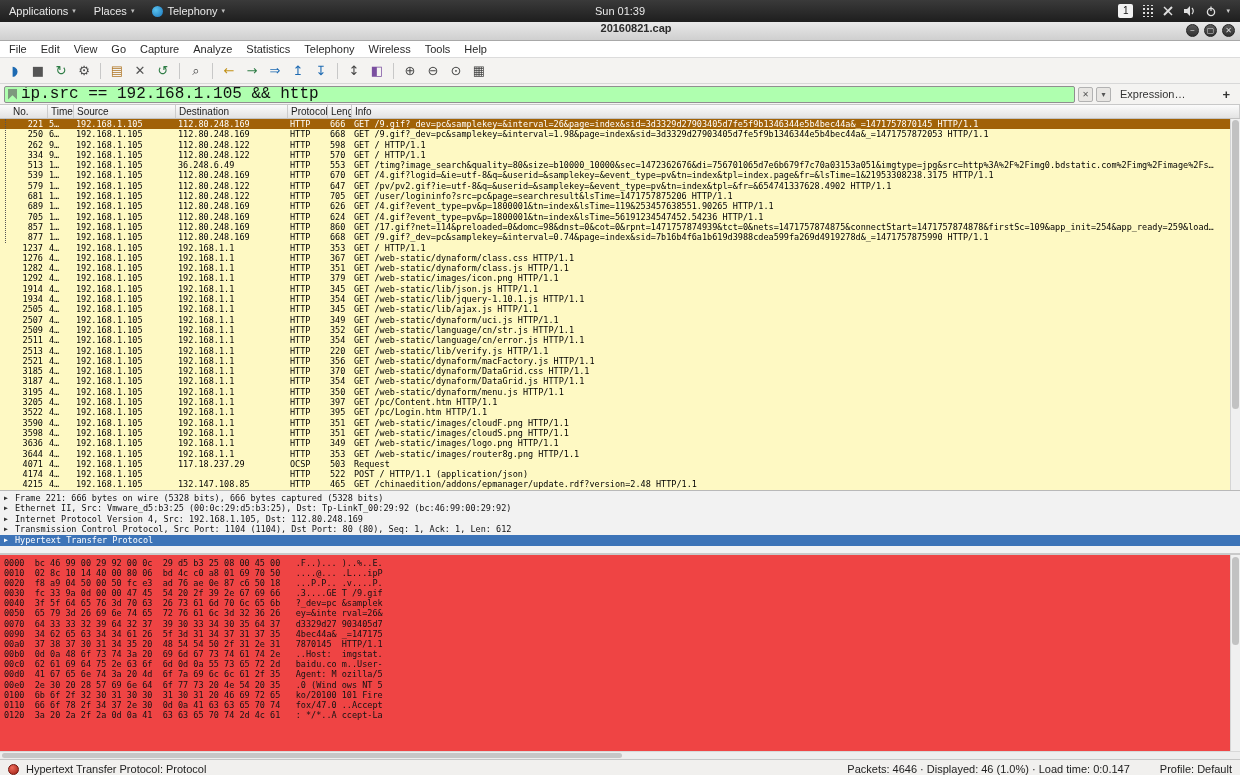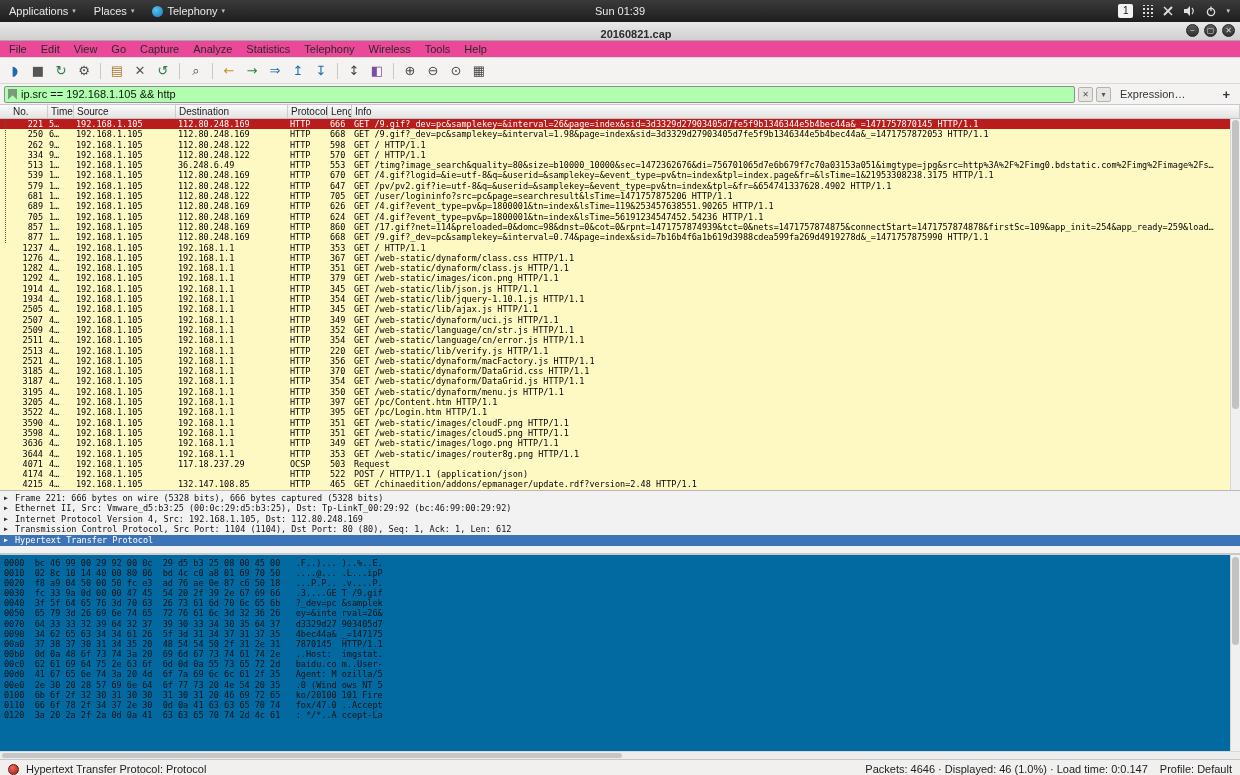--- a/index.html
+++ b/index.html
@@ -17,64 +17,64 @@
   .topbar-clock { position:absolute; left:50%; transform:translateX(-50%); }
   .topbar-right { margin-left:auto; display:flex; align-items:center; gap:9px; padding-right:10px; }
   .ws-ind { background:#f2f2f2; color:#111; font-size:10px; line-height:14px; padding:0 5px; border-radius:2px; }
   .dots { width:11px; height:12px; background-image:radial-gradient(circle,#dcdcdc 1px,transparent 1.3px);
           background-size:4px 4px; background-position:0 2px; }
   .tray-icon { display:flex; align-items:center; }
   .chev-right { font-size:7px; color:#cfcfcf; }
 
   
   .titlebar { flex:0 0 19px; background:linear-gradient(#e9e9e9,#cfcfcf); border-bottom:1px solid #a8a8a8;
-              position:relative; display:flex; align-items:flex-end; justify-content:center;padding-left:32px; }
+              position:relative; display:flex; align-items:flex-start; justify-content:center;padding-left:32px; }
   .title { font-size:11px; font-weight:bold; color:#2b2b2b; }
   .winbtns { position:absolute; right:5px; top:2px; display:flex; gap:5px; }
   .wbtn { width:13px; height:13px; border-radius:50%; background:linear-gradient(#5c5c5c,#313131);
           color:#ddd; font-size:8px; line-height:12px; text-align:center; border:1px solid #222; }
 
   
-  .menubar { flex:0 0 17px; background:#ec4899; border-bottom:1px solid #dcdcdc;
+  .menubar { flex:0 0 17px; background:#ffffff; border-bottom:1px solid #dcdcdc;
              display:flex; align-items:center; font-size:11px; color:#2a2a2a; padding-left:2px; }
   .menu-item { padding:1px 7px; }
 
   
   .toolbar { flex:0 0 26px; background:#f4f3f1; border-bottom:1px solid #d8d8d8;
              display:flex; align-items:center; padding-left:4px; gap:1px; }
   .tb-btn { width:22px; height:22px; display:flex; align-items:center; justify-content:center; border-radius:3px; }
   .tb-glyph { font-size:13px; font-family:"DejaVu Sans",sans-serif; }
   .tb-sep { width:1px; height:16px; background:#c8c8c8; margin:0 4px; }
 
   
   .filterbar { flex:0 0 21px; background:#f4f3f1; border-bottom:1px solid #c8c8c8;
                display:flex; align-items:center; padding:0 4px; gap:3px; }
   .filter-entry { flex:1; height:17px; background:#afffaf; border:1px solid #8f8f8f; border-radius:2px;
                   display:flex; align-items:center; padding:0 2px 0 3px; }
   .bookmark { width:9px; height:11px; background:#7d997d; margin-right:4px; flex:0 0 9px;
               clip-path:polygon(0 0,100% 0,100% 100%,50% 62%,0 100%); }
-  .filter-input { flex:1; background:transparent; border:none; outline:none; font-size:11px;
-                  font-family:Liberation Sans, sans-serif; color:#111; height:100%; }
+  .filter-input { flex:1; background:transparent; border:none; outline:none; font-size:16px;
+                  font-family:Liberation Mono, monospace; color:#111; height:100%; }
   .fbtn { width:15px; height:15px; background:#e8e6e3; border:1px solid #b2b2b2; border-radius:2px;
           font-size:8px; color:#555; display:flex; align-items:center; justify-content:center; }
   .expr { font-size:11px; color:#333; padding:0 6px; }
   .fplus { font-size:13px; color:#333; font-weight:bold; margin-left:28px; padding-right:6px; }
 
   
   .packetpane { flex:0 0 381px; background:#fff; display:flex; flex-direction:column; position:relative; }
   .phdr { flex:0 0 14px; display:grid; grid-template-columns:48px 26px 102px 112px 40px 24px 1fr;
           background:linear-gradient(#fbfbfb,#e3e3e3); border-bottom:1px solid #c2c2c2;
           font-size:10px; color:#1c1c1c; }
   .hcell { border-right:1px solid #cccccc; padding:1px 0 0 3px; overflow:hidden; white-space:nowrap; }
   .hcell:first-child { padding-left:13px; }
   .pbody { flex:1; overflow:hidden; position:relative; }
   .prow { display:grid; grid-template-columns:48px 26px 102px 112px 40px 24px 1fr; height:10.3px;
           background:#fef9c3; color:#000; font-family:"DejaVu Sans Mono",monospace; font-size:8.5px;
           line-height:10.3px; white-space:nowrap; }
-  .prow.sel { background:#b91c1c; color:#fff; }
+  .prow.sel { background:#a16207; color:#fff; }
   .pc { overflow:hidden; }
   .c-no { text-align:right; padding-right:5px; }
   .c-time { padding-left:1px; }
   .c-src,.c-dst,.c-proto,.c-len,.c-info { padding-left:2px; }
   .related-line { position:absolute; left:5px; top:0; height:124px; width:0; border-left:1px dotted #555; z-index:2; }
 
   .vscroll { position:absolute; right:0; top:0; bottom:0; width:10px; background:#f0f0f0;
              border-left:1px solid #d5d5d5; z-index:3; }
   .vthumb { position:absolute; left:1px; right:1px; border-radius:4px; background:#c2c2c2; }
   .vthumb.pl { top:1px; height:78%; }
@@ -85,32 +85,32 @@
                  font-family:"DejaVu Sans Mono",monospace; font-size:8.5px; color:#111; position:relative; }
   .dline { height:10.6px; line-height:10.6px; white-space:nowrap; overflow:hidden; padding-left:4px;
            display:flex; align-items:center; gap:3px; }
   .tri { font-size:6.5px; color:#333; width:8px; flex:0 0 8px; }
   .dline.dsel { background:#3d74b8; color:#fff; }
   .dline.dsel .tri { color:#fff; }
 
   .splitter { flex:0 0 2px; background:#c9c9c9; }
 
   
-  .hexpane { flex:0 0 196px; background:#0369a1; position:relative; padding-top:3px; }
+  .hexpane { flex:0 0 196px; background:#ef4444; position:relative; padding-top:3px; }
   .hline { font-family:"DejaVu Sans Mono",monospace; font-size:8.5px; line-height:10.15px;
            white-space:pre; padding-left:4px; color:#131313; }
   .hexhscroll { flex:0 0 8px; background:#ededed; border-top:1px solid #d8d8d8; position:relative; }
   .hthumb { position:absolute; top:1px; height:5px; left:2px; width:50%; background:#c6c6c6; border-radius:3px; }
 
   
   .statusbar { flex:0 0 20px; background:#f1f0ee; border-top:1px solid #c6c6c6;
                display:flex; align-items:center; font-size:11px; color:#222; padding:0 8px; gap:7px; }
   .expert-dot { width:11px; height:11px; border-radius:50%; flex:0 0 11px;
                 background:radial-gradient(circle at 35% 30%,#ef6a5a,#9c1f12); border:1px solid #70150c; }
-  .sb-right { margin-left:auto; display:flex; gap:12px; }
+  .sb-right { margin-left:auto; display:flex; gap:30px; }
 </style>
 </head>
 <body>
 
 <div class="screen">
 
   <div class="topbar">
     <div class="topbar-left">
         <span class="top-menu">
           <span>Applications</span>

